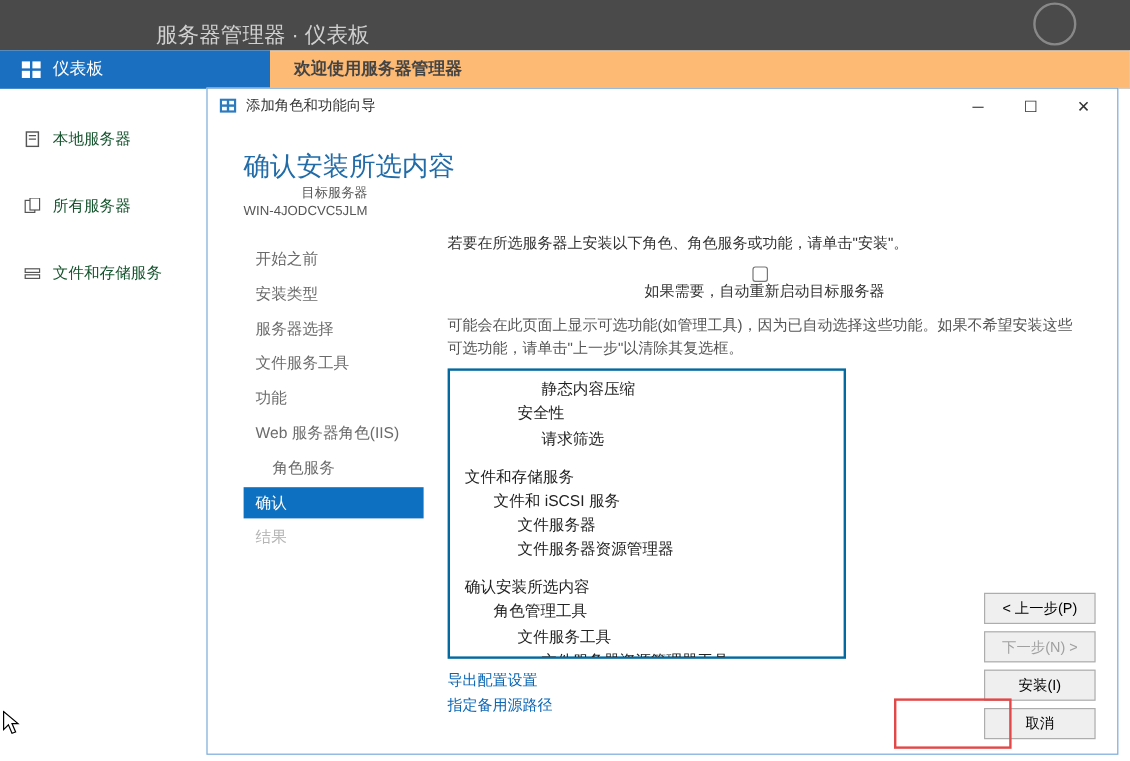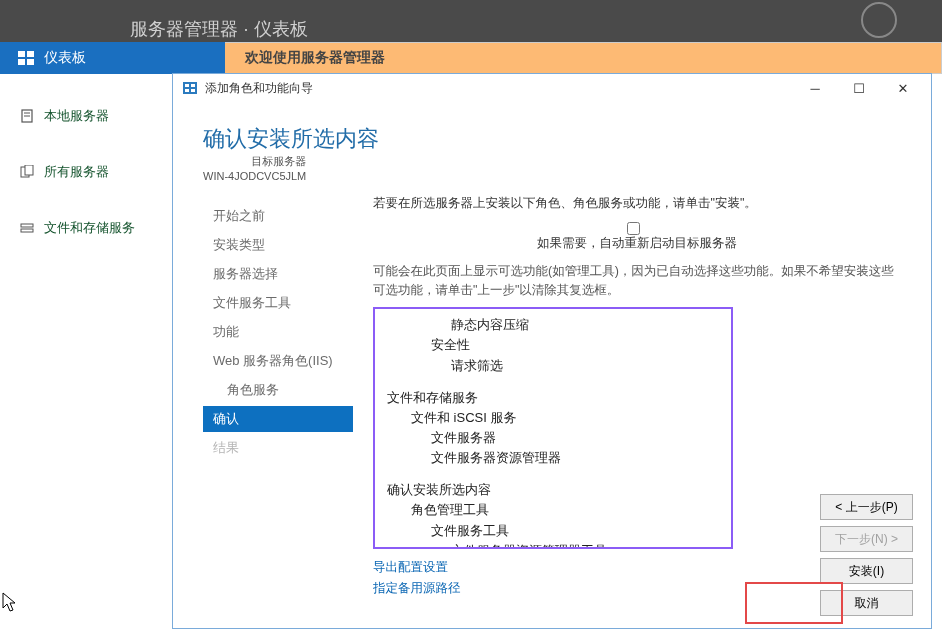--- a/index.html
+++ b/index.html
@@ -32,21 +32,21 @@
     .wizard-step.sub { padding-left: 24px; }
     .wizard-step.active { background: #0d70c0; color: #fff; }
     .wizard-step.disabled { color: #b5b5b5; }
 
     .wizard-content { flex: 1; padding-left: 20px; font-size: 12.5px; color: #333; }
     .wizard-content .instr { margin-bottom: 10px; }
     .wizard-content .checkbox-row { display: flex; align-items: center; margin-bottom: 10px; flex-direction: column; }
     .wizard-content .checkbox-row input { margin-right: 8px; }
     .wizard-content .note { color: #555; line-height: 1.5; margin-bottom: 8px; }
 
-    .feature-box { border: 2px solid #8b5cf6; width: 360px; height: 242px; position: relative; padding: 6px 12px; overflow-y: auto; font-size: 13px; color: #222; line-height: 1.55; }
+    .feature-box { border: 2px solid #0369a1; width: 332px; height: 242px; position: relative; padding: 6px 12px; overflow-y: auto; font-size: 13px; color: #222; line-height: 1.55; }
     .feature-box .lvl1 { padding-left: 24px; }
     .feature-box .lvl2 { padding-left: 44px; }
     .feature-box .lvl3 { padding-left: 64px; }
     .feature-box .grp { margin-top: 12px; }
     .feature-scroll-wrap { position: relative; }
 
     .wizard-links { margin-top: 10px; }
     .wizard-links a { display: block; color: #0a66b3; font-size: 12.5px; text-decoration: none; margin-bottom: 4px; cursor: pointer; }
 
     .wizard-footer { position: absolute; bottom: 12px; right: 18px; display: flex; gap: 6px; flex-direction: column; }

